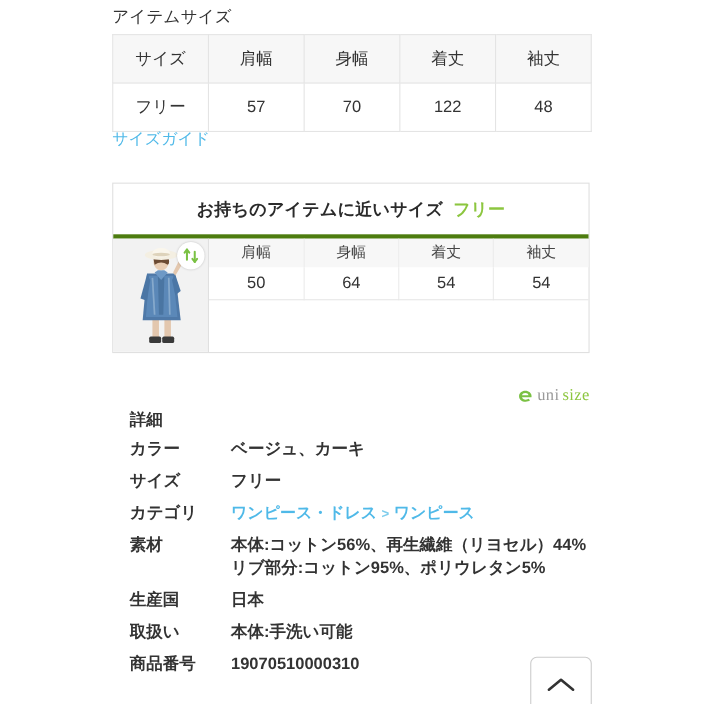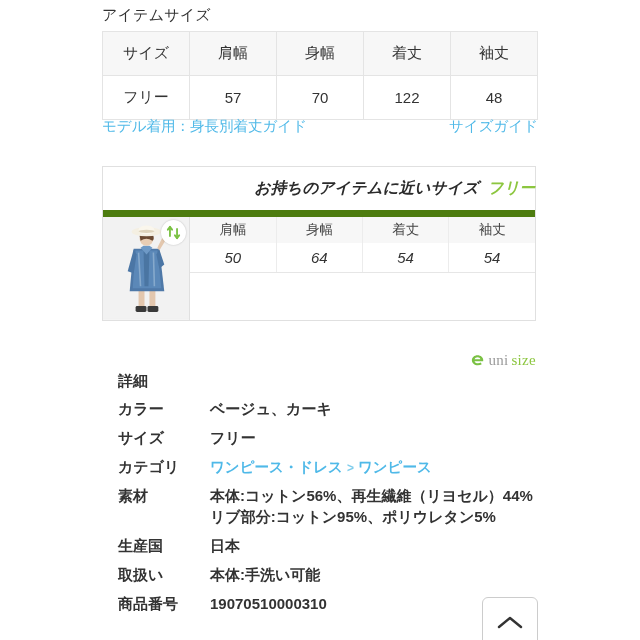--- a/index.html
+++ b/index.html
@@ -80,26 +80,25 @@
     left: 102px;
     top: 166px;
     width: 434px;
     height: 155px;
     border: 1px solid #e0e0e0;
     background: #ffffff;
     box-sizing: border-box;
   }
   .unisize-head {
     height: 50px;
-    border-bottom: 7px solid #4d7c0f;
+    border-bottom: 4px solid #4d7c0f;
     display: flex;
     align-items: center;
-    justify-content: flex-end;
+    justify-content: center;
     box-sizing: border-box;
-    font-style: italic;
   }
   .unisize-head-title {
     font-size: 15.5px;
     font-weight: bold;
     color: #2b2b2b;
     letter-spacing: 0.2px;
   }
   .unisize-head-size {
     font-size: 15.5px;
     font-weight: bold;
@@ -162,21 +161,20 @@
   .cmp-table th {
     height: 24px;
     background: #f7f7f7;
     font-size: 13.5px;
   }
   .cmp-table td {
     height: 27px;
     font-size: 15px;
     color: #333333;
     border-bottom: 1px solid #e6e6e6;
-    font-style: italic;
   }
 
   .compare-more {
     flex: 1;
     display: flex;
     align-items: center;
     justify-content: center;
     gap: 8px;
     cursor: pointer;
   }
@@ -273,21 +271,20 @@
         <td>フリー</td>
         <td>57</td>
         <td>70</td>
         <td>122</td>
         <td>48</td>
       </tr>
     </tbody>
   </table>
 
   <div class="link-row">
-    <a class="link">モデル着用：身長別着丈ガイド</a>
     <a class="link">サイズガイド</a>
   </div>
 
   <div class="unisize-box">
     <div class="unisize-head">
       <span class="unisize-head-title">お持ちのアイテムに近いサイズ</span>
       <span class="unisize-head-size">フリー</span>
     </div>
 
     <div class="unisize-body">

